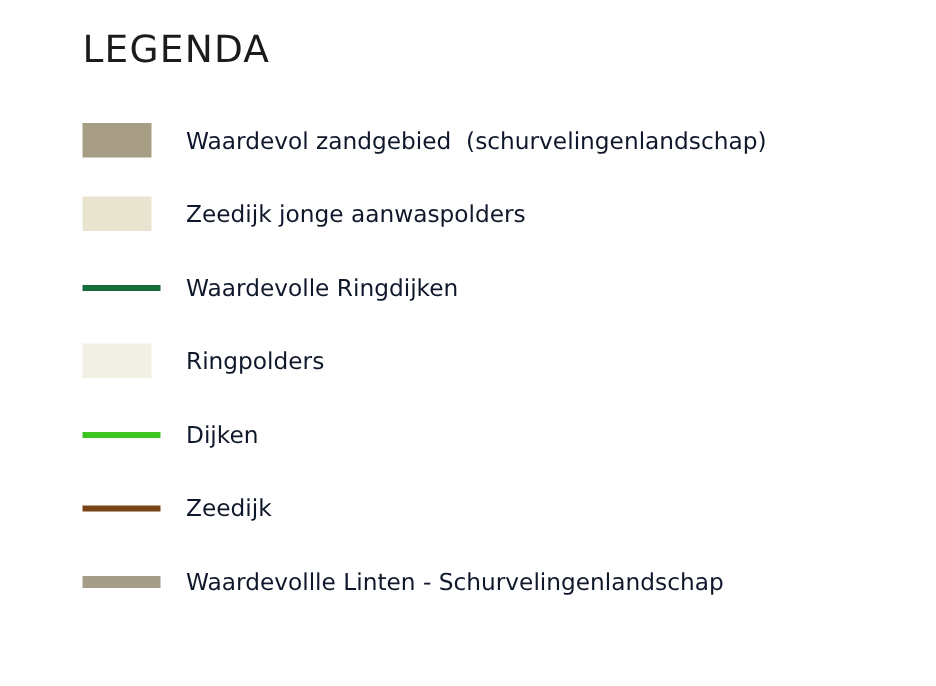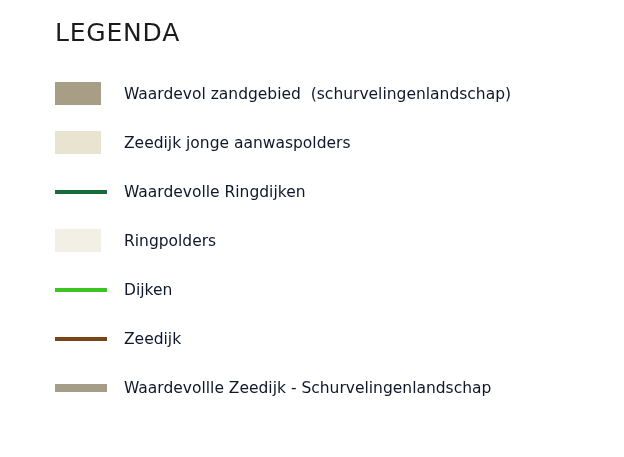--- a/index.html
+++ b/index.html
@@ -113,17 +113,17 @@
       <span class="swatch-wrap">
         <span class="swatch-line" style="background:#7a4516"></span>
       </span>
       <span class="legend-label">Zeedijk</span>
     </div>
 
     <div class="legend-row">
       <span class="swatch-wrap">
         <span class="swatch-line thick" style="background:#a59d87"></span>
       </span>
-      <span class="legend-label">Waardevollle Zeedijk - Schurvelingenlandschap</span>
+      <span class="legend-label">Waardevollle Linten - Schurvelingenlandschap</span>
     </div>
 
   </div>
 </div>
 
 </body></html>

